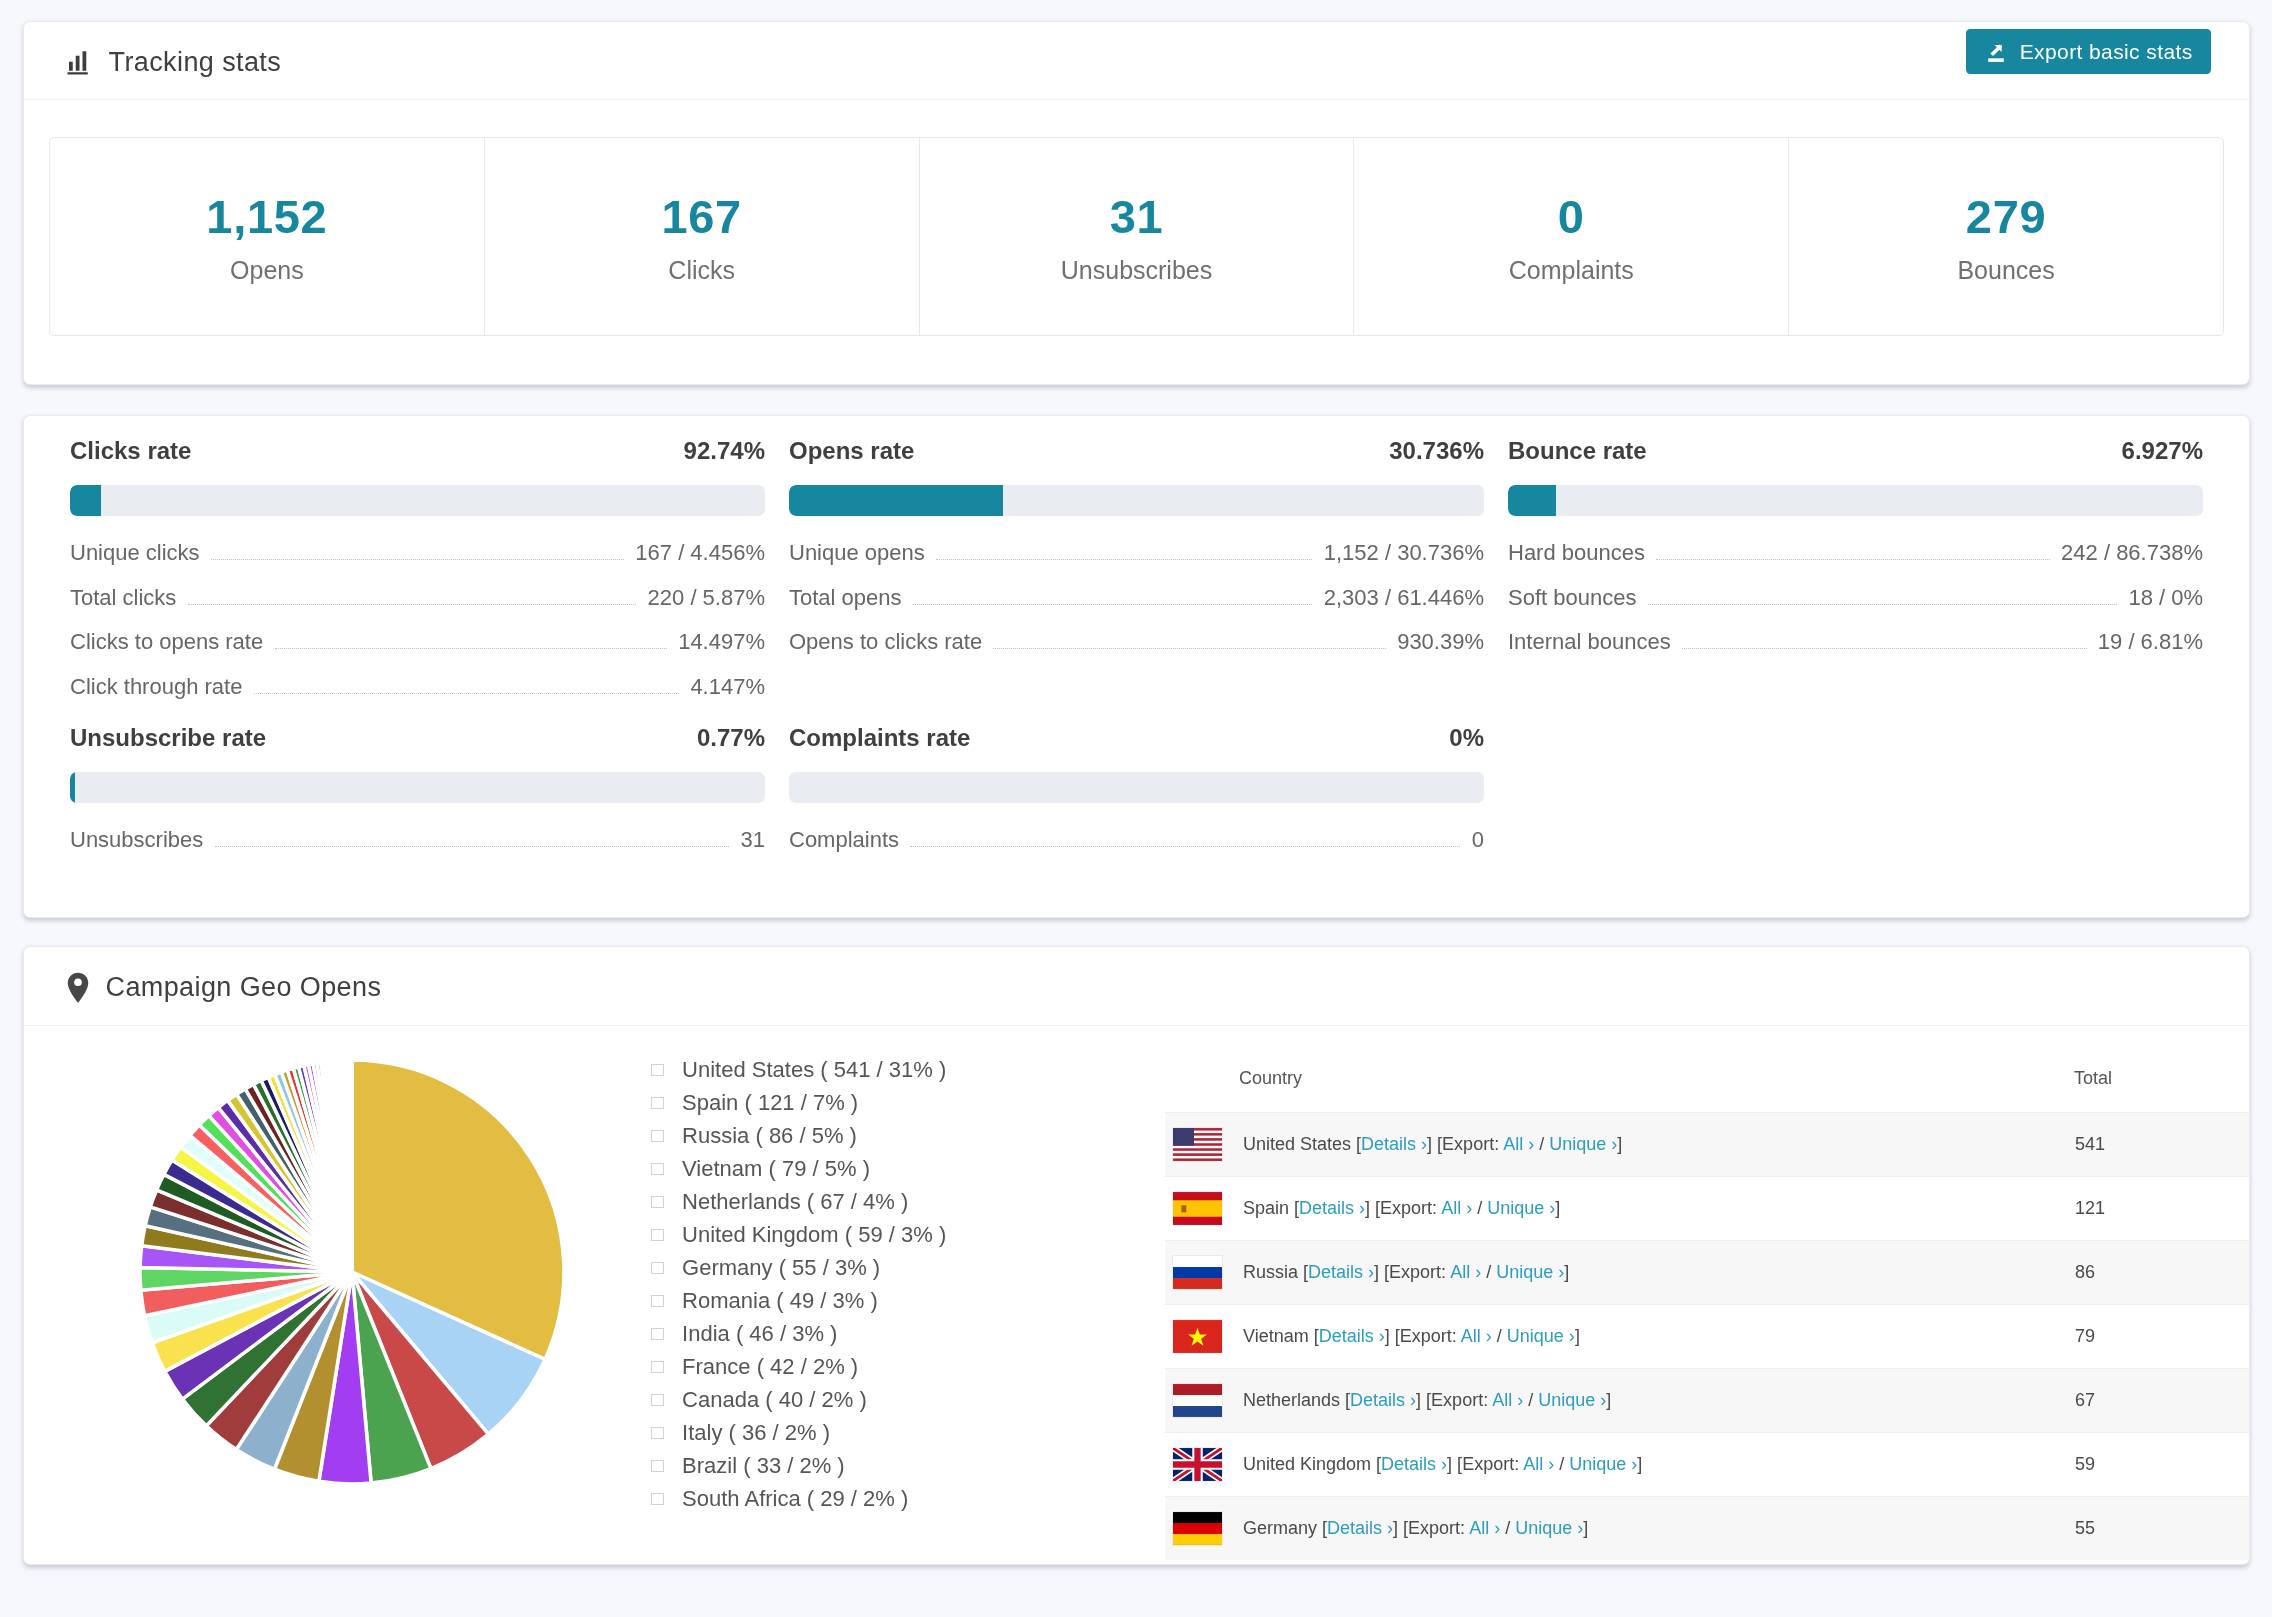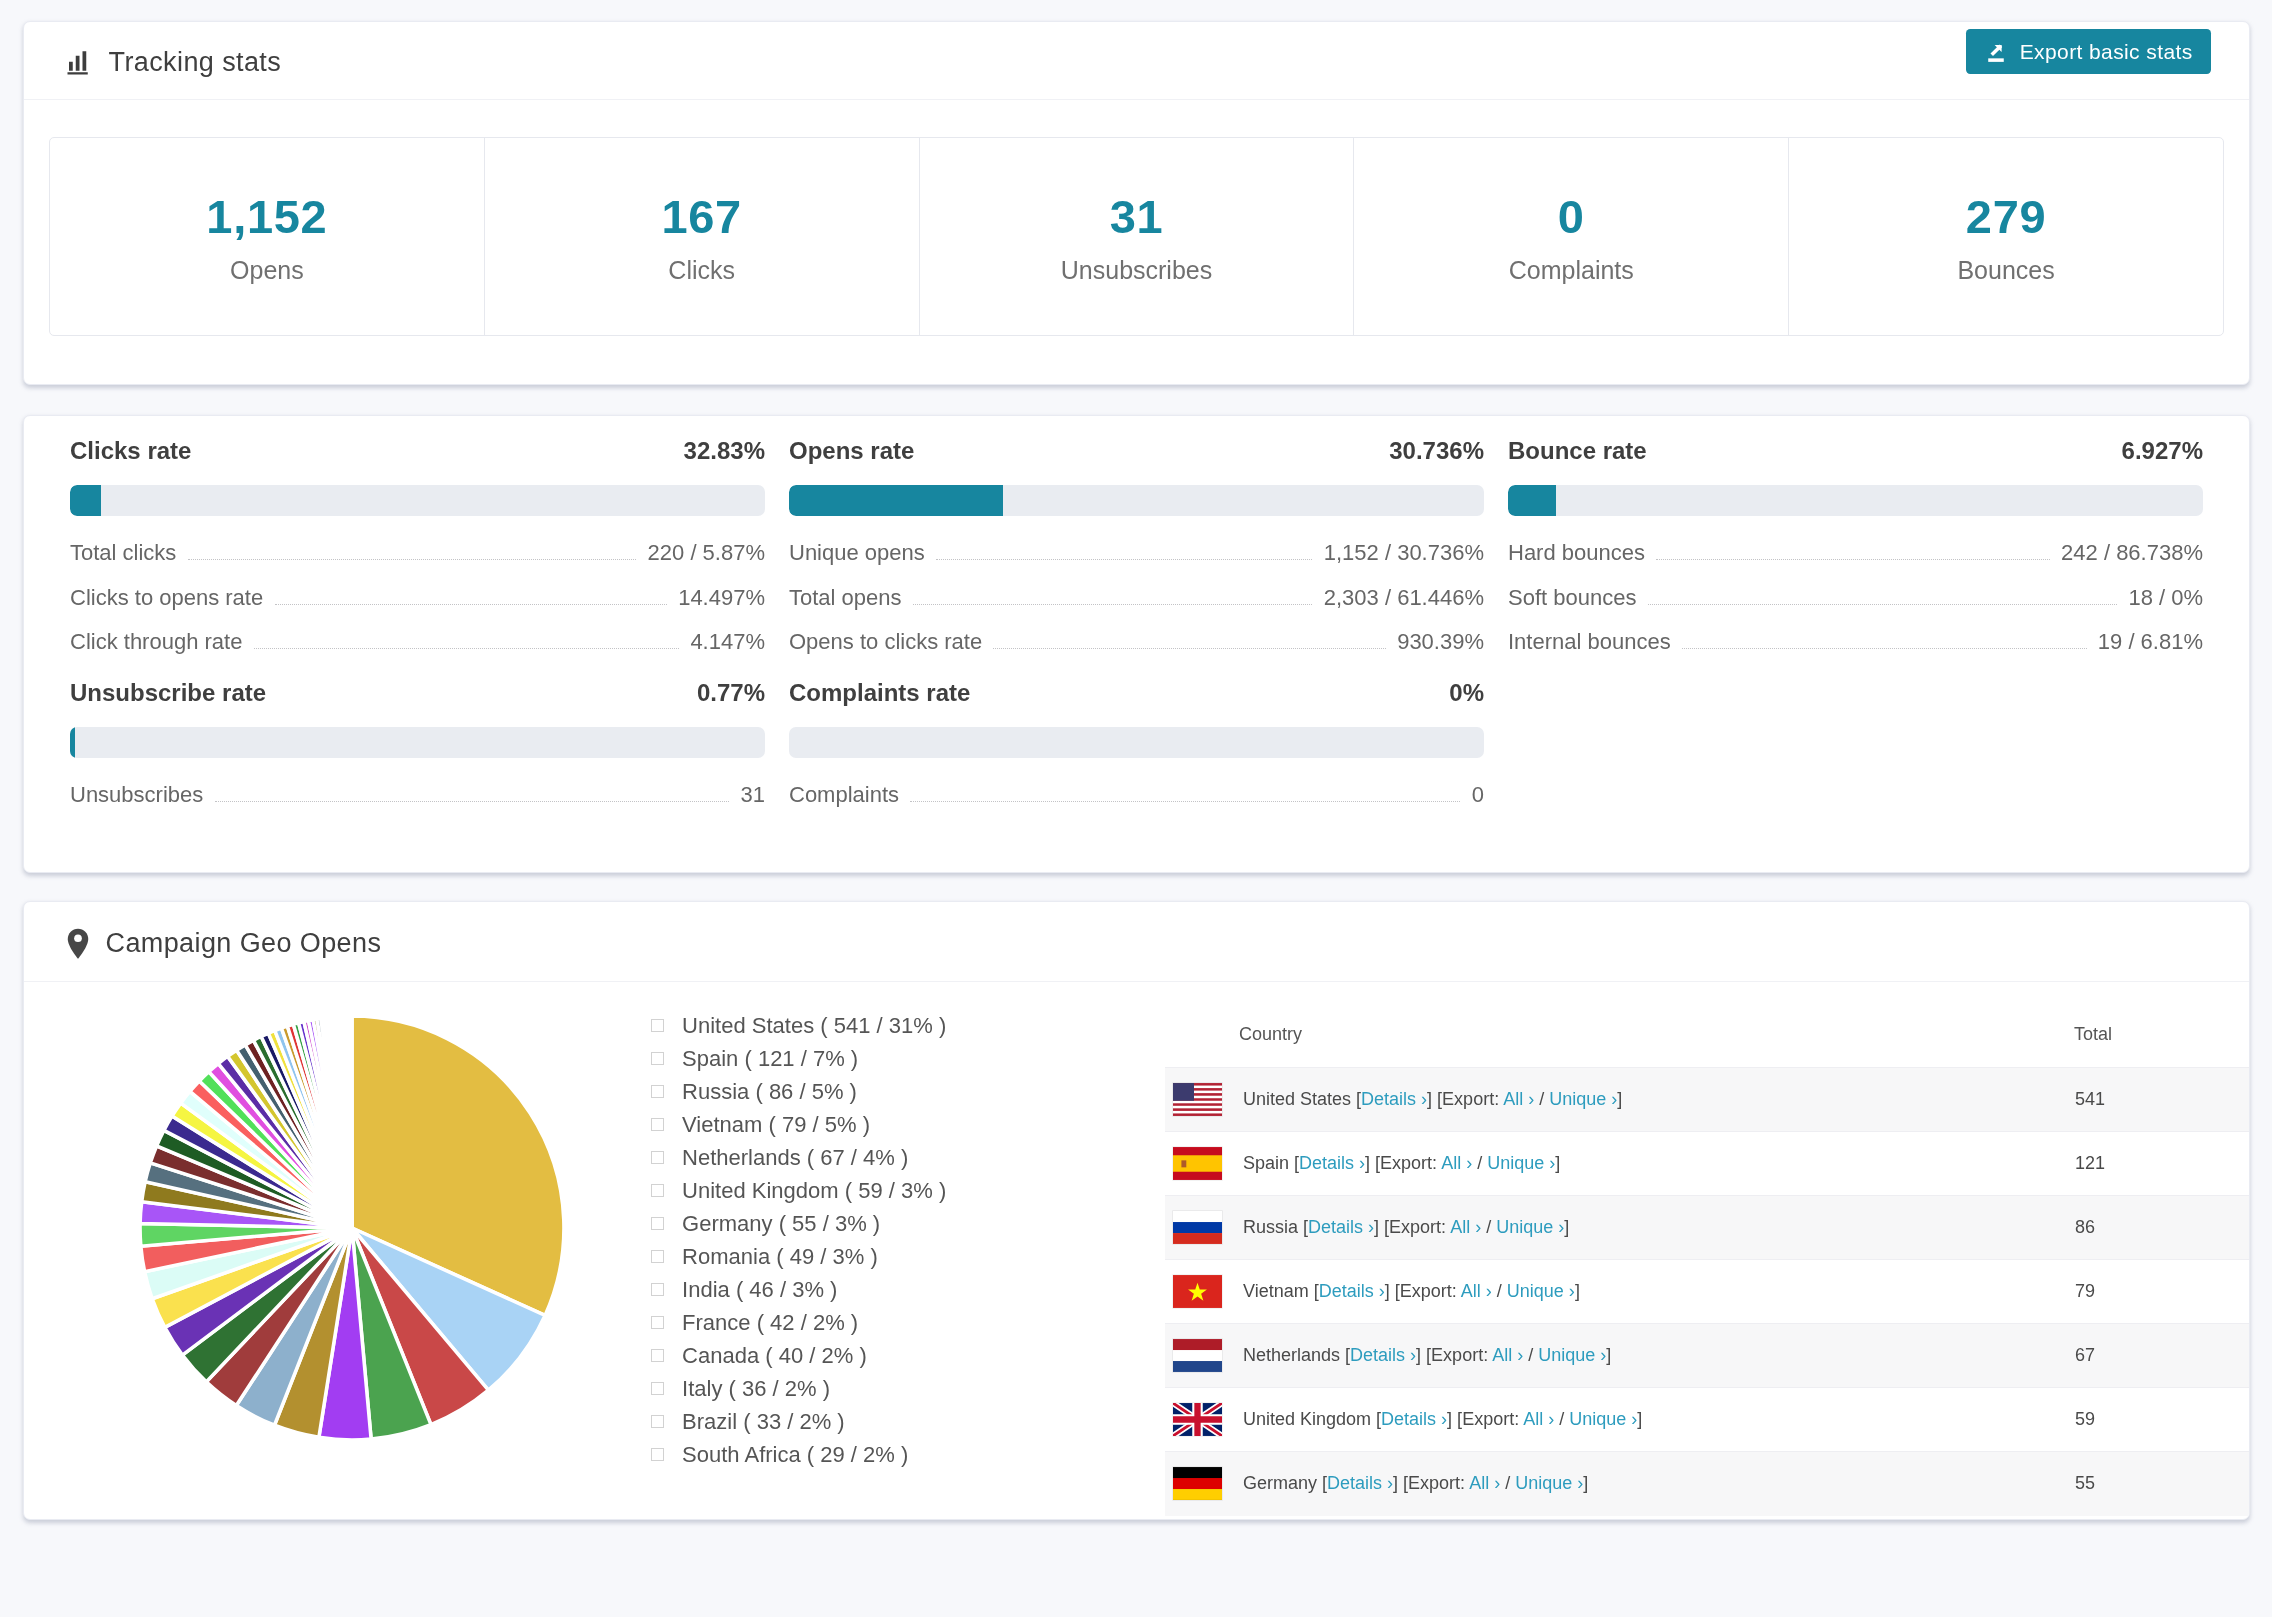--- a/index.html
+++ b/index.html
@@ -118,26 +118,31 @@
     <div class="stat-value">279</div>
     <div class="stat-label">Bounces</div>
   </div>
 </div>
 </div>
 
 <div class="card" id="card-rates">
   <div class="rate-block">
     <div class="rate-head">
       <span>Clicks rate</span>
-      <span>32.83%</span>
+      <span>92.74%</span>
     </div>
     <div class="rate-bar">
       <div class="rate-fill" style="width: 4.46%;"></div>
     </div>
     <div class="rate-rows">
+  <div class="rate-row">
+    <span>Unique clicks</span>
+    <span class="leader"></span>
+    <span>167 / 4.456%</span>
+  </div>
 
   <div class="rate-row">
     <span>Total clicks</span>
     <span class="leader"></span>
     <span>220 / 5.87%</span>
   </div>
 
   <div class="rate-row">
     <span>Clicks to opens rate</span>
     <span class="leader"></span>

